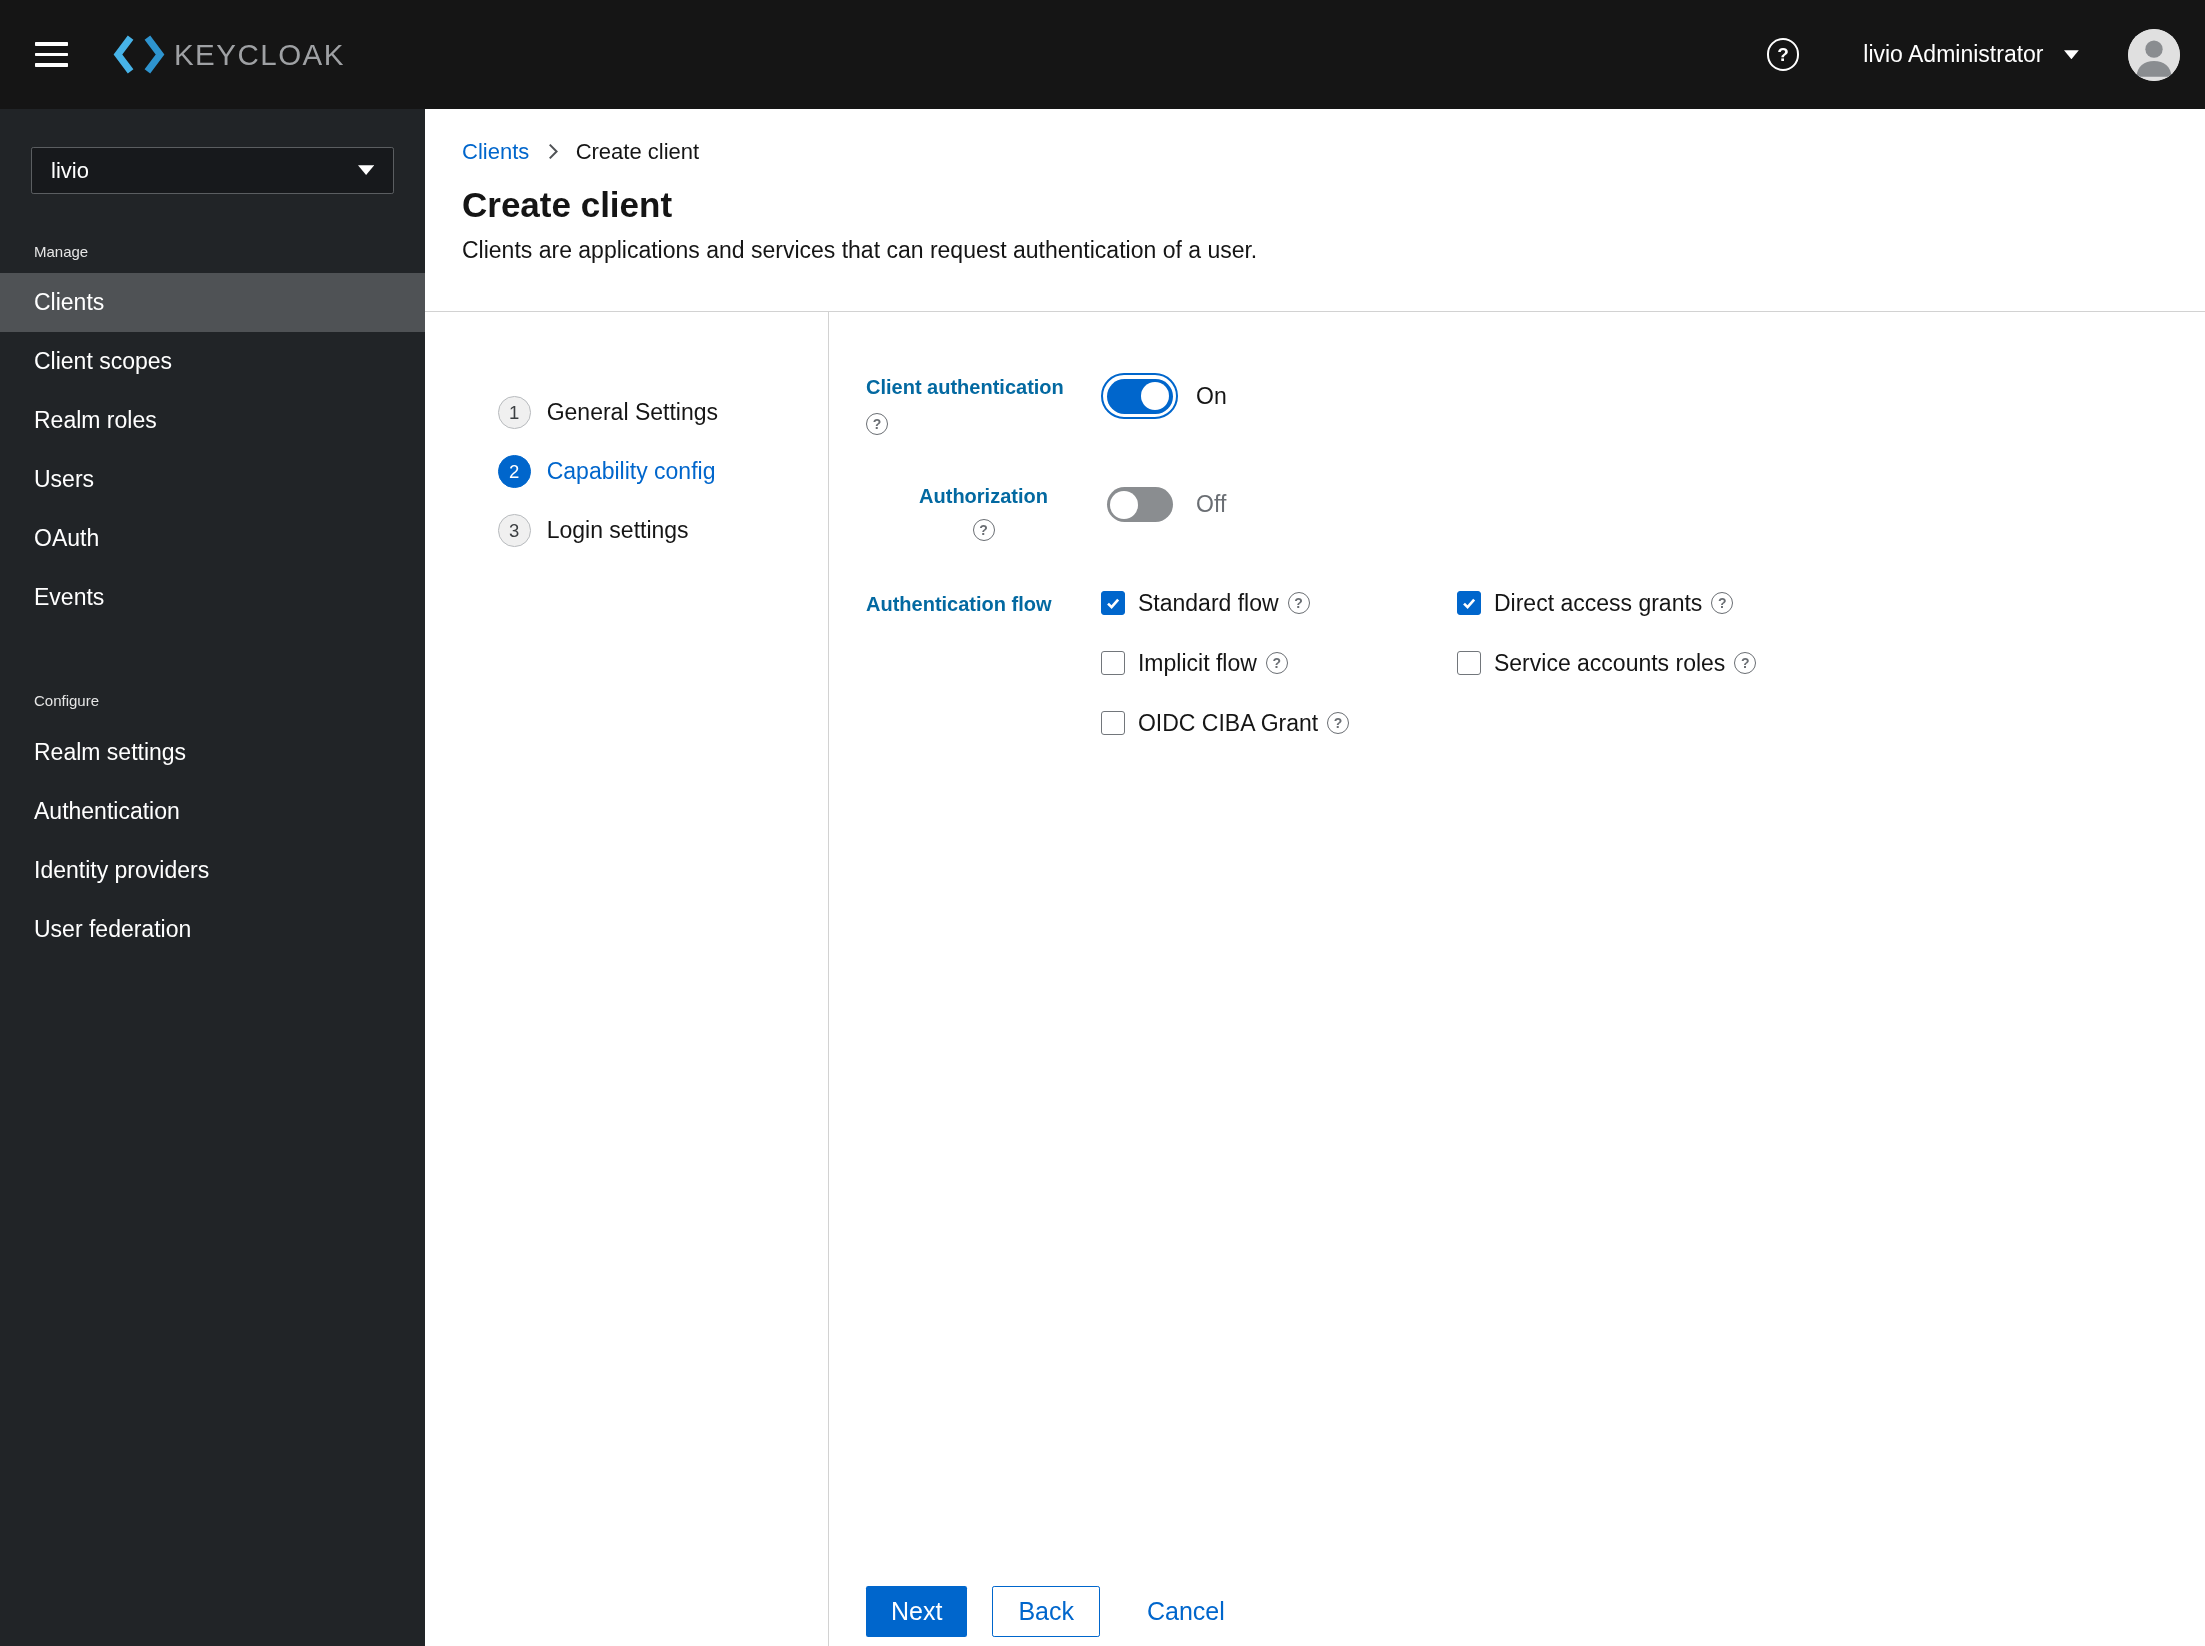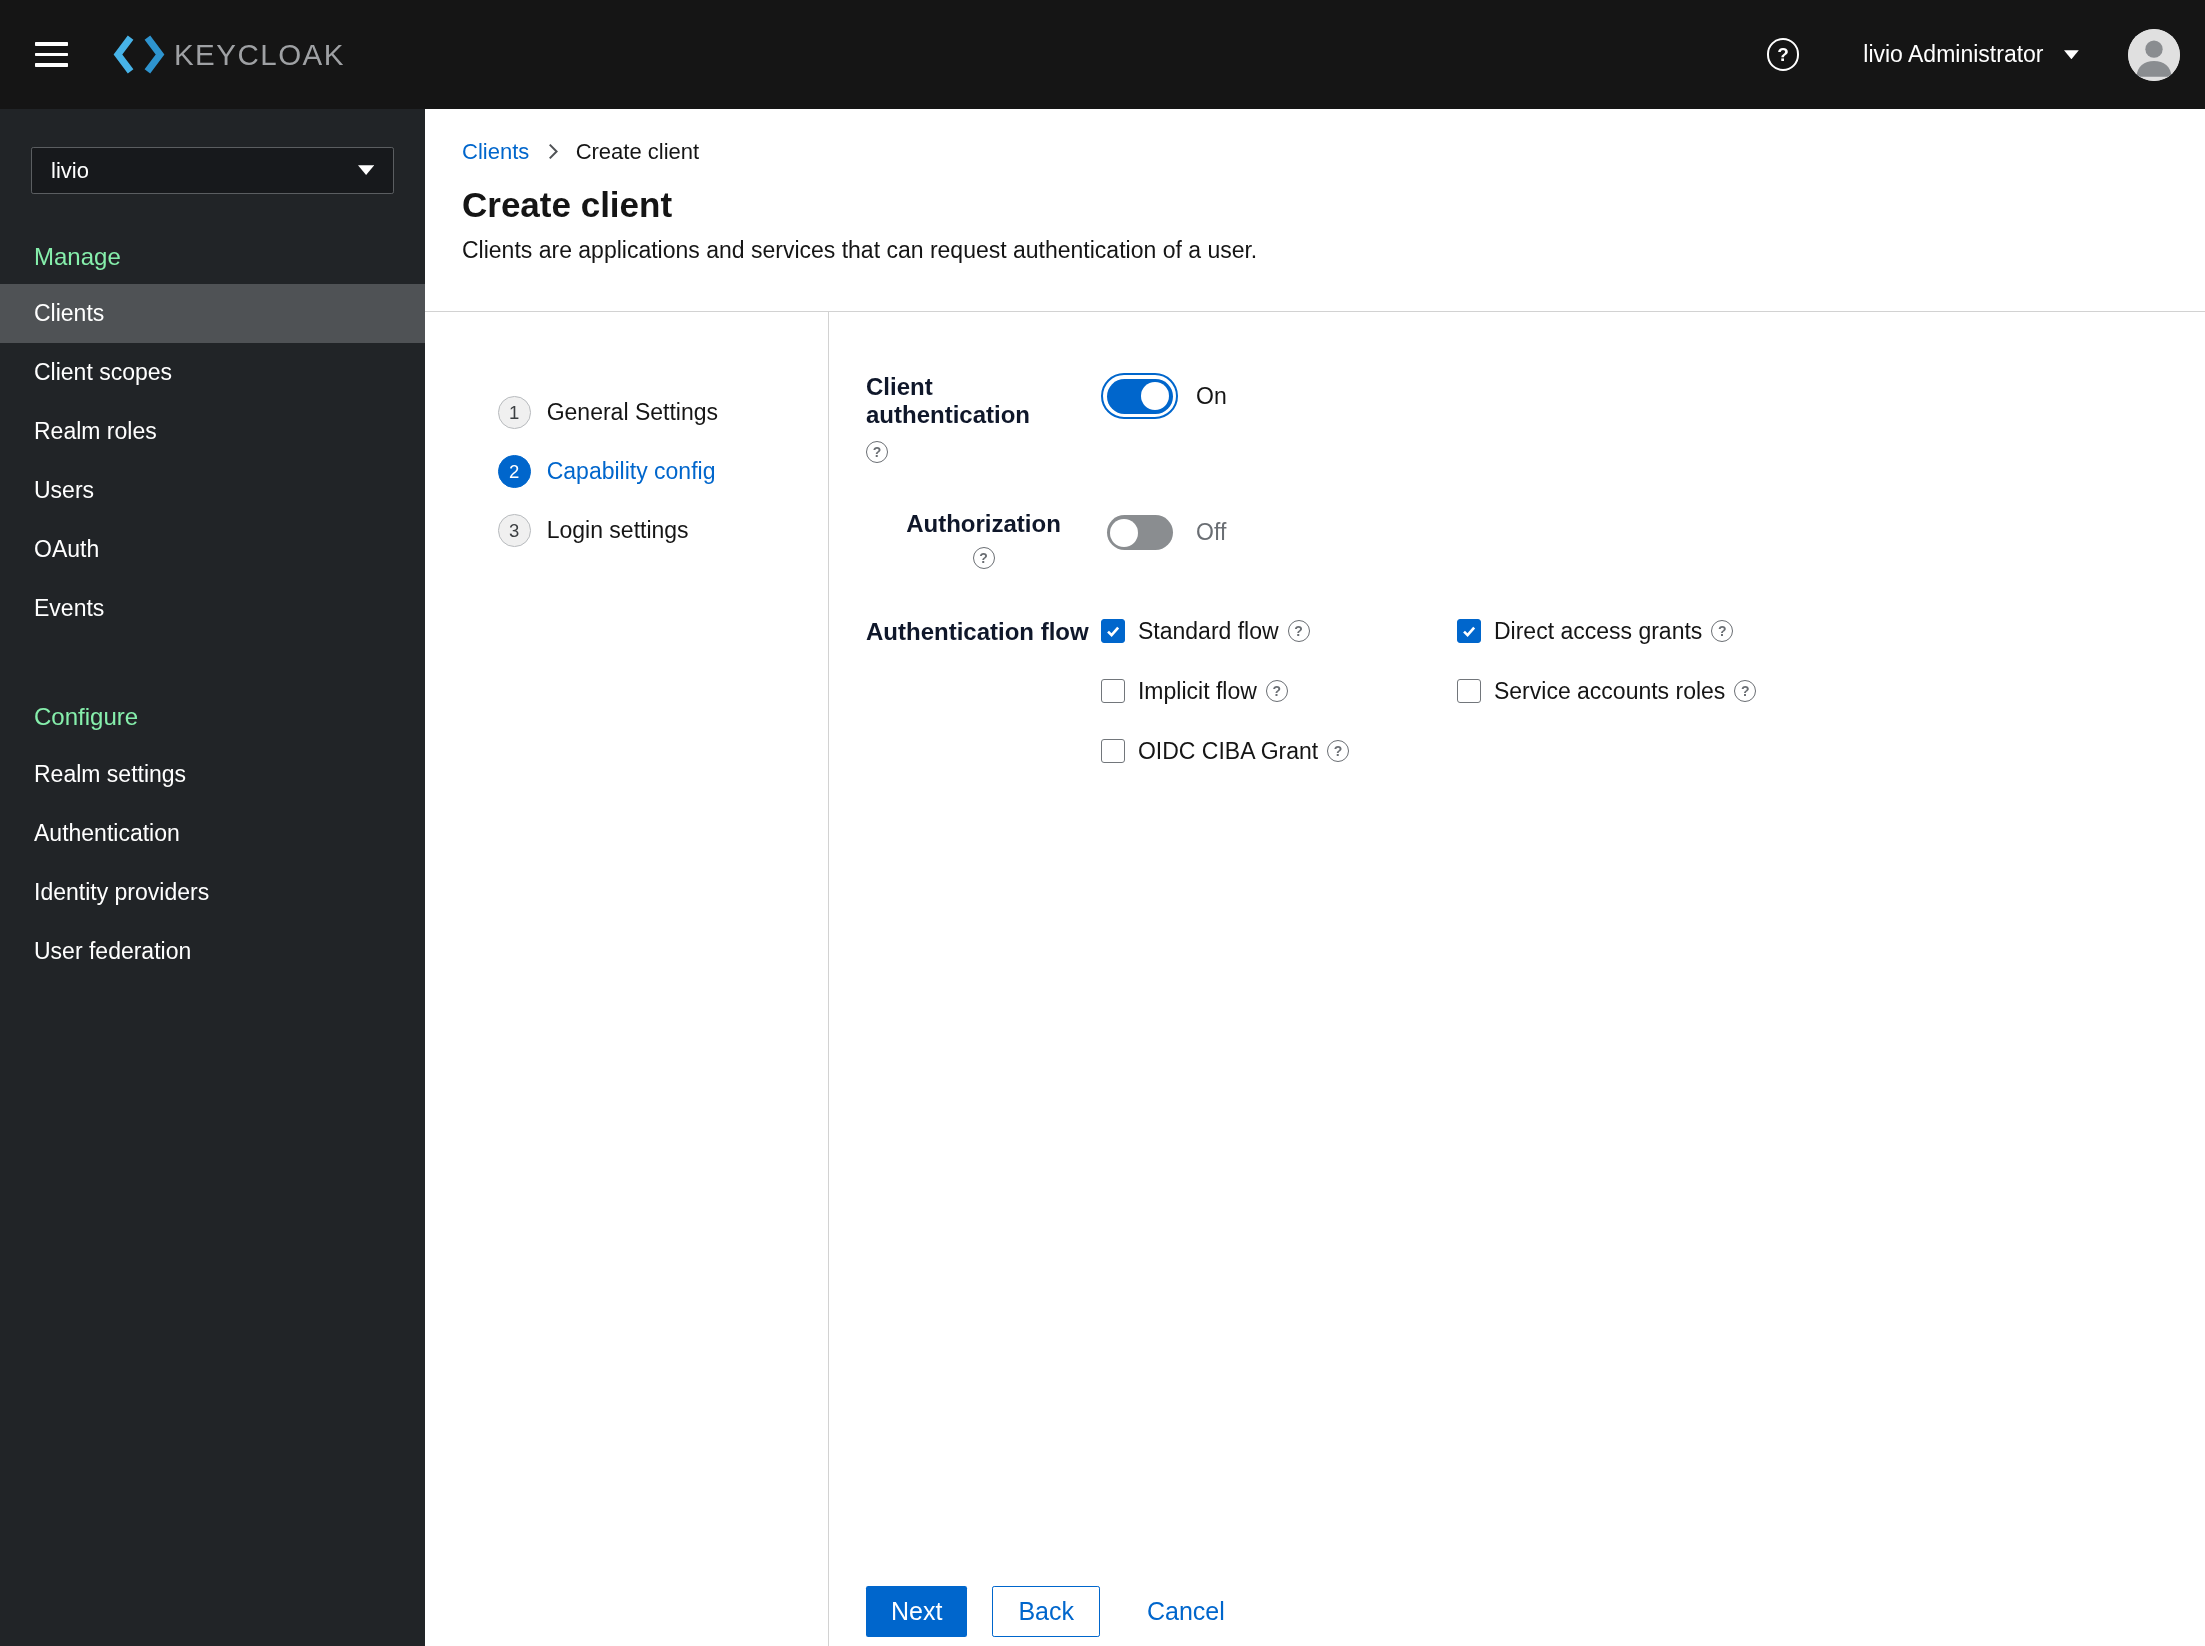--- a/index.html
+++ b/index.html
@@ -38,21 +38,21 @@
 
   
   .sidebar { width:425px; background:#212427; flex-shrink:0; color:#fff; }
   .realm-selector {
     margin:38px 31px 0 31px; height:47px; background:#17191c;
     border:0.7px solid #5b5e61; border-radius:2.2px;
     display:flex; align-items:center; justify-content:space-between;
     padding:0 19px; cursor:pointer;
   }
   .realm-name { font-size:22px; color:#fff; }
-  .nav-section-title { padding:49px 0 13.3px 34px; font-size:24px; color:#86efac; }
+  .nav-section-title { padding:49px 0 13.3px 34px; font-size:15px; color:#e5e5e5; }
   .nav-section-title.second { padding-top:65px; }
   .nav-item {
     height:59px; display:flex; align-items:center; padding-left:34px;
     font-size:23px; color:#fff; cursor:pointer;
   }
   .nav-item.active { background:#4f5255; }
 
   
   .main { flex:1; display:flex; flex-direction:column; background:#fff; min-width:0; }
   .page-header { padding:29.5px 37px 0 37px; border-bottom:1.5px solid #d2d2d2; flex-shrink:0; height:203px; }
@@ -73,21 +73,21 @@
     font-size:18.5px; color:#3c3f42; flex-shrink:0;
   }
   .step-label { margin-left:16.2px; font-size:23px; color:#151515; }
   .wizard-step.active .step-circle { background:#0066cc; border-color:#0066cc; color:#fff; }
   .wizard-step.active .step-label { color:#0066cc; }
 
   
   .form-col { flex:1; display:flex; flex-direction:column; padding:61px 0 10.3px 37px; min-width:0; }
   .form-row { display:flex; align-items:flex-start; }
   .form-label-col { width:235px; flex-shrink:0; }
-  .form-label { font-size:24px; font-weight:bold; color:#0f172a; line-height:28px; }
+  .form-label { font-size:20px; font-weight:bold; color:#0369a1; line-height:28px; }
   .label-inline { display:flex; align-items:center; gap:8.9px;flex-direction:column; }
   .help-icon {
     width:22px; height:22px; border:1.5px solid #6a6e73; border-radius:50%;
     display:inline-flex; align-items:center; justify-content:center;
     font-size:14px; font-weight:bold; color:#6a6e73; cursor:pointer; flex-shrink:0;
   }
   .help-icon::after { content:"?"; }
   .label-help-below { margin-top:11.8px; }
 
   .switch-wrap { display:flex; align-items:center; }

